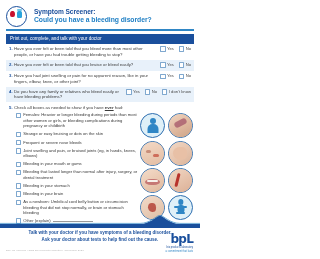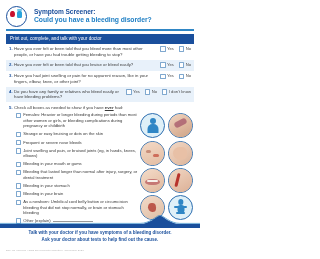--- a/index.html
+++ b/index.html
@@ -297,15 +297,20 @@
     <div>Ask your doctor about tests to help find out the cause.</div>
   </div>
 
   <svg class="wave" viewBox="0 0 200 14" preserveAspectRatio="none">
     <path d="M0,13 L0,9 L140,9 C150,9 156,1.5 160,0.5 C164,1.5 170,9 180,9 L200,9 L200,13 Z" fill="#1a4f9c"></path>
     <path d="M0,8.4 L140,8.4 C150,8.4 156,1 160,0 C164,1 170,8.4 180,8.4 L200,8.4" fill="none" stroke="#2f86c5" stroke-width="0.7"></path>
   </svg>
 
   <div class="footer">
     <div class="fnote">BPL-US-0000000 | 2023 Bio Products Laboratory | December 2023</div>
+    <div class="blogo">
+      <div class="bp">bpL</div>
+      <div class="t1">bio products laboratory</div>
+      <div class="t2">a commitment that lasts</div>
+    </div>
   </div>
 
 </div>
 
 </body></html>

